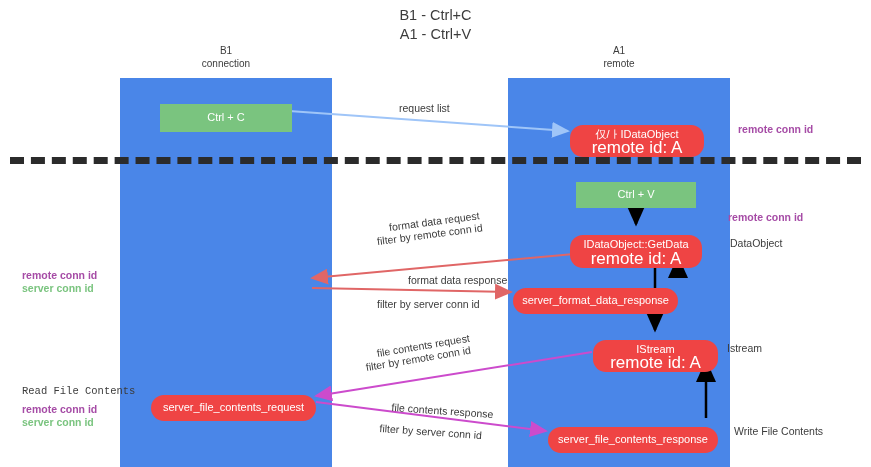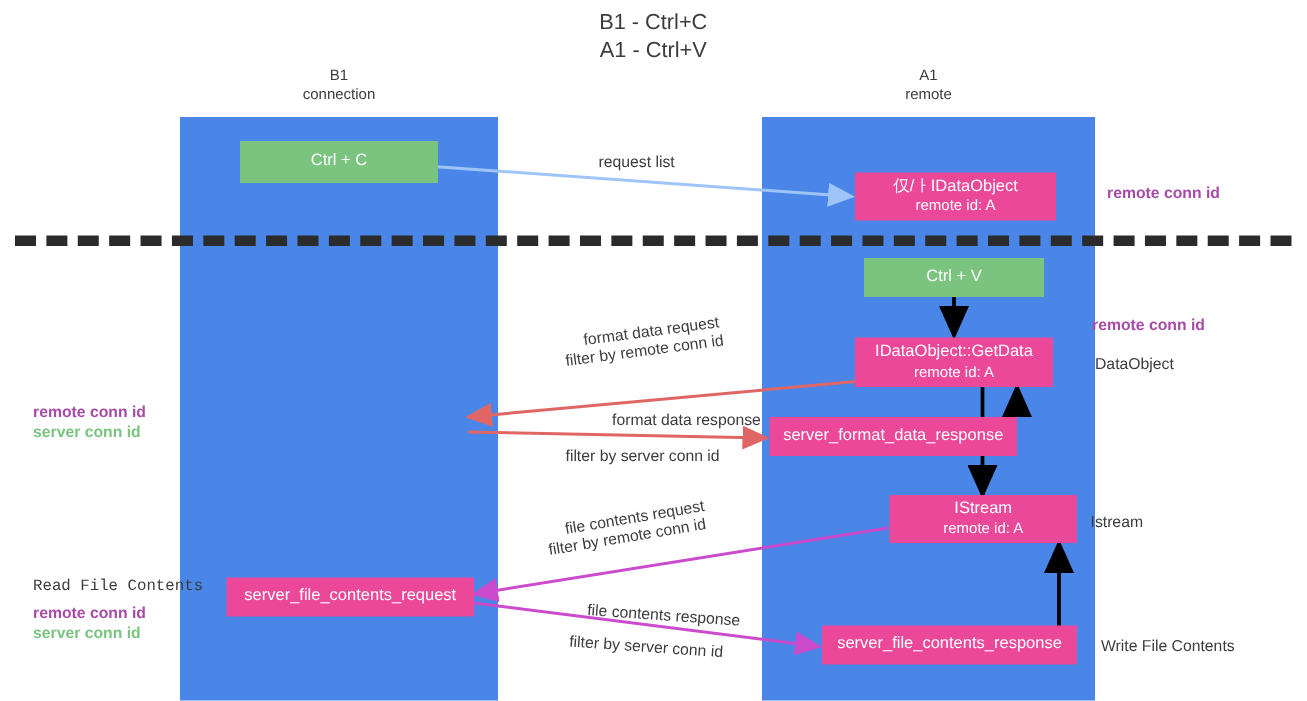--- a/index.html
+++ b/index.html
@@ -31,25 +31,25 @@
     position:absolute;text-align:center;font-size:10px;line-height:13px;
     color:#3c3c3c;white-space:pre-line;
   }
   #head-b1{left:156px;top:44px;width:140px;}
   #head-a1{left:549px;top:44px;width:140px;}
 
   
   .node{
     position:absolute;box-sizing:border-box;
     display:flex;flex-direction:column;align-items:center;justify-content:center;
-    text-align:left;color:#ffffff;font-size:11px;line-height:13.5px;
+    text-align:left;color:#ffffff;font-size:11px;line-height:13.5px;margin-top:10px;
   }
   .node.green{background:#7ac47f;}
-  .node.orange{background:#ec4899;}
-  .node .l2{font-size:10px;}
+  .node.orange{background:#ef4444;border-radius:13px;}
+  .node .l2{font-size:17px;}
 
   
   .lbl{
     position:absolute;font-size:10.5px;line-height:14px;color:#3c3c3c;
     white-space:nowrap;
   }
   .lbl.bold-purple{color:#a64ca6;font-weight:bold;}
   .lbl.bold-green{color:#7ac47f;font-weight:bold;}
 
   .rot-up{transform:rotate(-7.5deg);transform-origin:left bottom;}

